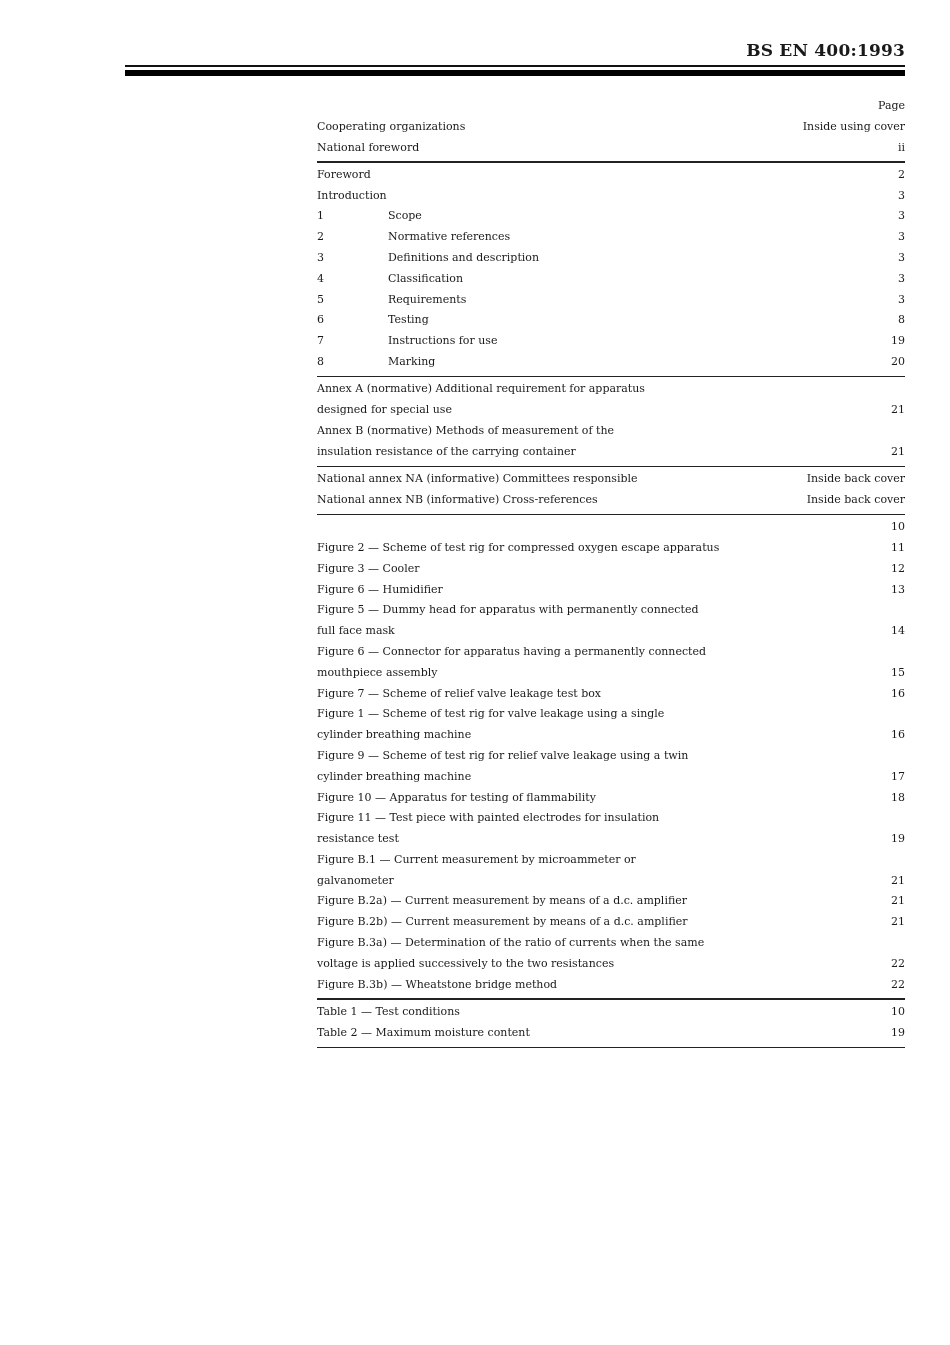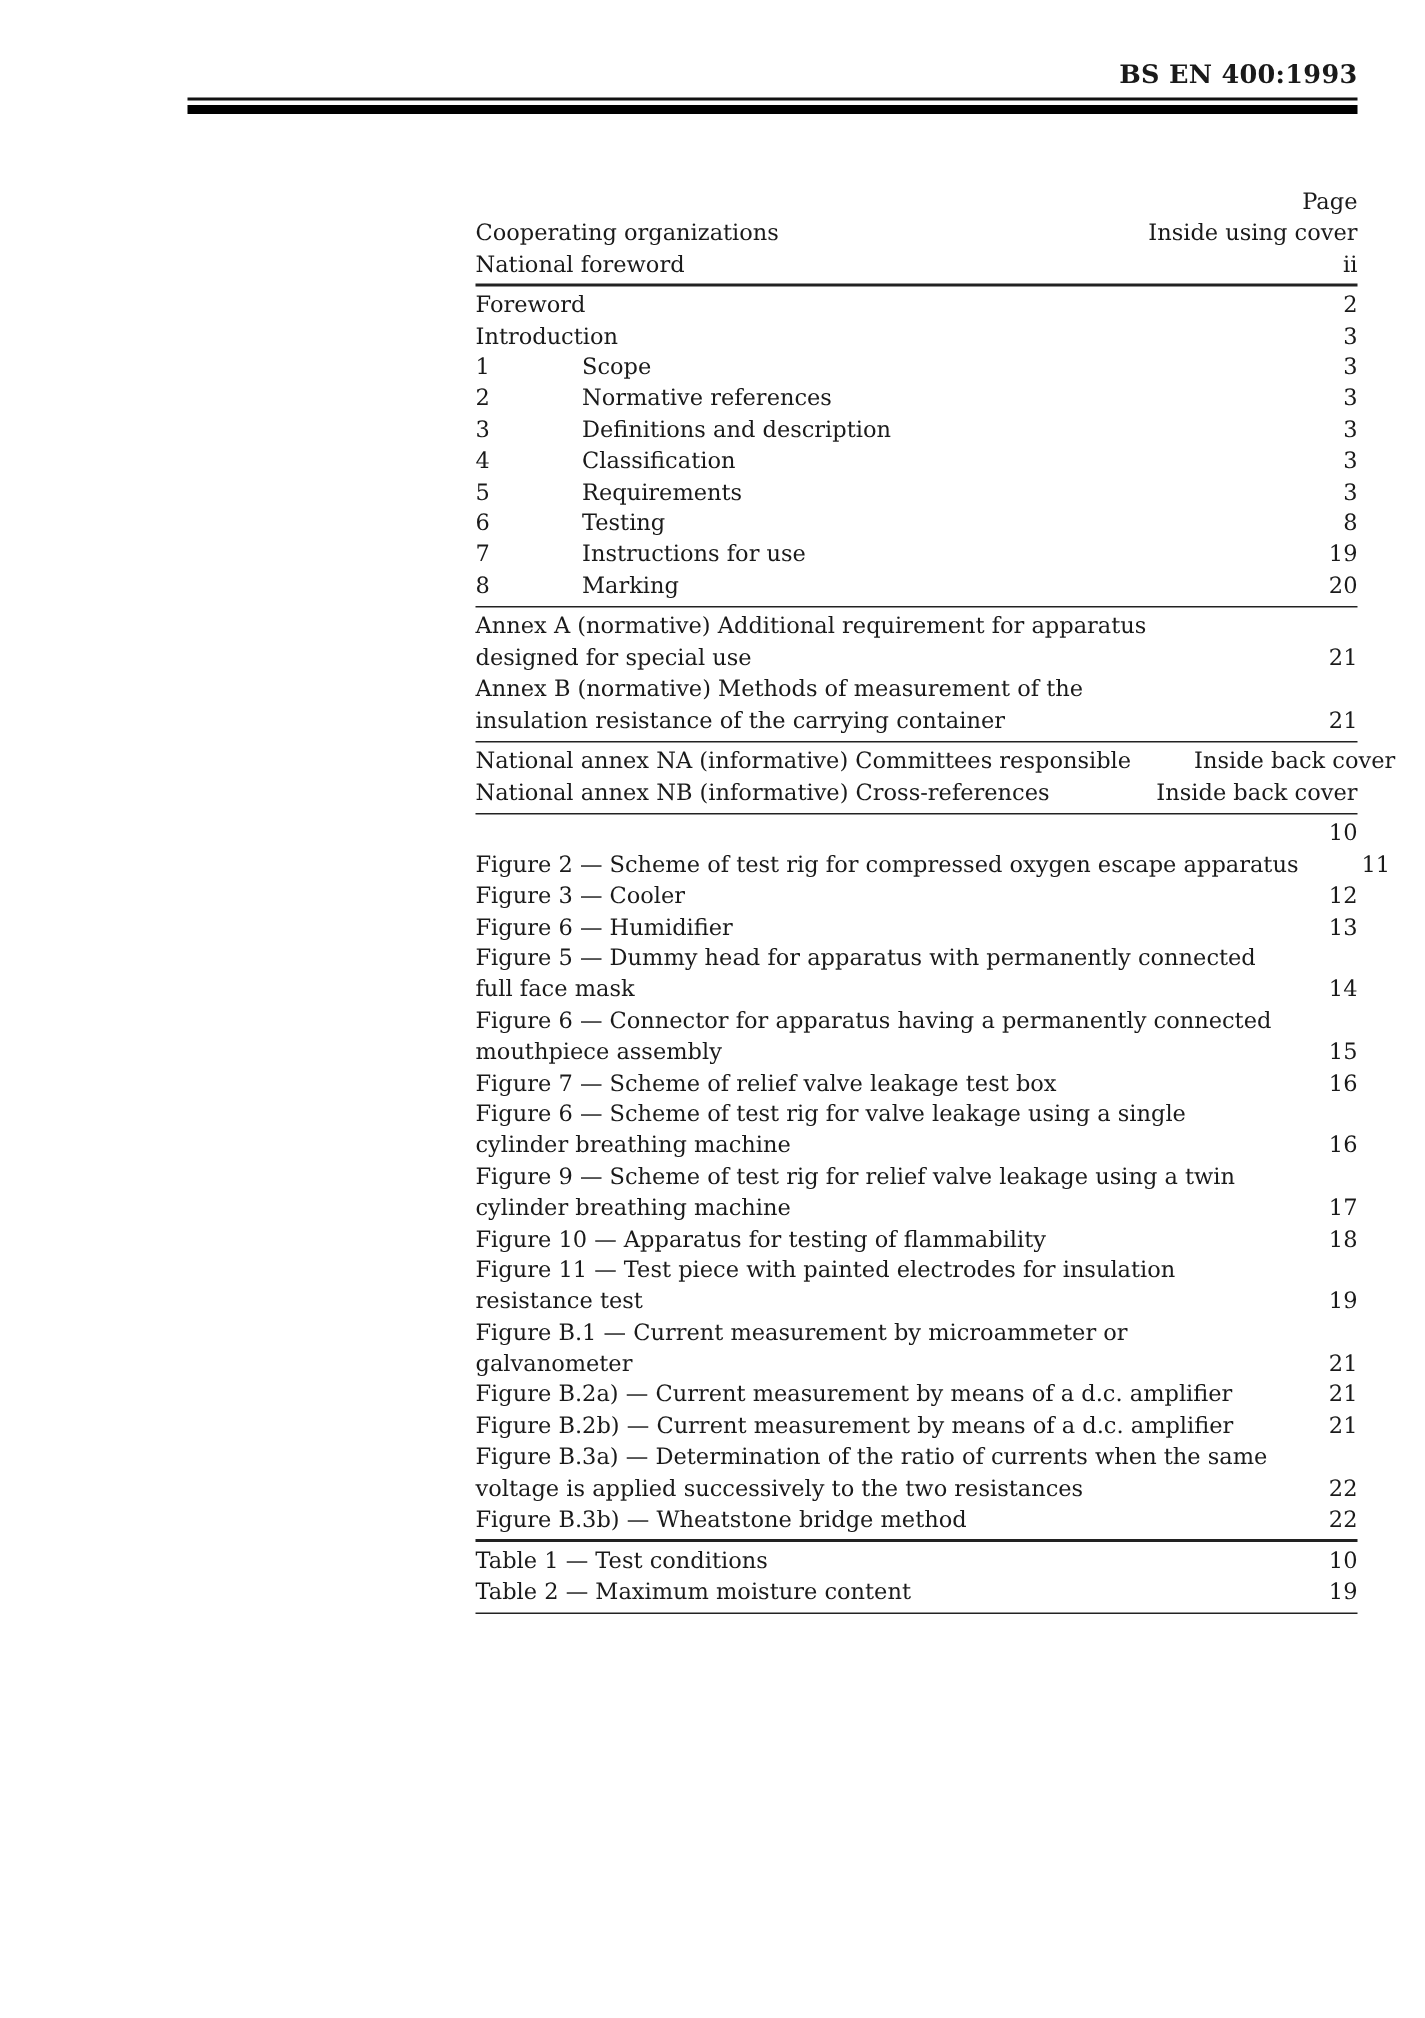--- a/index.html
+++ b/index.html
@@ -26,22 +26,22 @@
   .rule-thick{height:6px;background:#000;margin-top:3px;}
   
   .body-block{margin-left:192px;}
   .page-title{
     font-size:29px;
     font-weight:bold;
     margin-top:25px;
     letter-spacing:.3px;
   }
   .toc{
-    margin-top:48px;
-    font-size:15px;
+    margin-top:20px;
+    font-size:11px;
     line-height:20.8px;
   }
   .page-col-header{text-align:right;}
   .toc-line{white-space:nowrap;}
   .toc-line.last{display:flex;gap:28px;}
   .toc-num{display:inline-block;width:43px;}
   .toc-page{margin-left:auto;padding-left:14px;white-space:nowrap;}
   .toc-rule{height:1.5px;background:#222;margin:3px 0 2px 0;}
   
   .footer{
@@ -214,21 +214,21 @@
                 <span class="toc-page">15</span>
               </div>
             </div>
             <div class="toc-entry">
               <div class="toc-line last">
                 <span class="toc-text">Figure 7 — Scheme of relief valve leakage test box</span>
                 <span class="toc-page">16</span>
               </div>
             </div>
             <div class="toc-entry">
-              <div class="toc-line"><span class="toc-text">Figure 6 — Scheme of test rig for valve leakage using a single</span></div>
+              <div class="toc-line"><span class="toc-text">Figure 1 — Scheme of test rig for valve leakage using a single</span></div>
               <div class="toc-line last">
                 <span class="toc-text">cylinder breathing machine</span>
                 <span class="toc-page">16</span>
               </div>
             </div>
             <div class="toc-entry">
               <div class="toc-line"><span class="toc-text">Figure 9 — Scheme of test rig for relief valve leakage using a twin</span></div>
               <div class="toc-line last">
                 <span class="toc-text">cylinder breathing machine</span>
                 <span class="toc-page">17</span>

